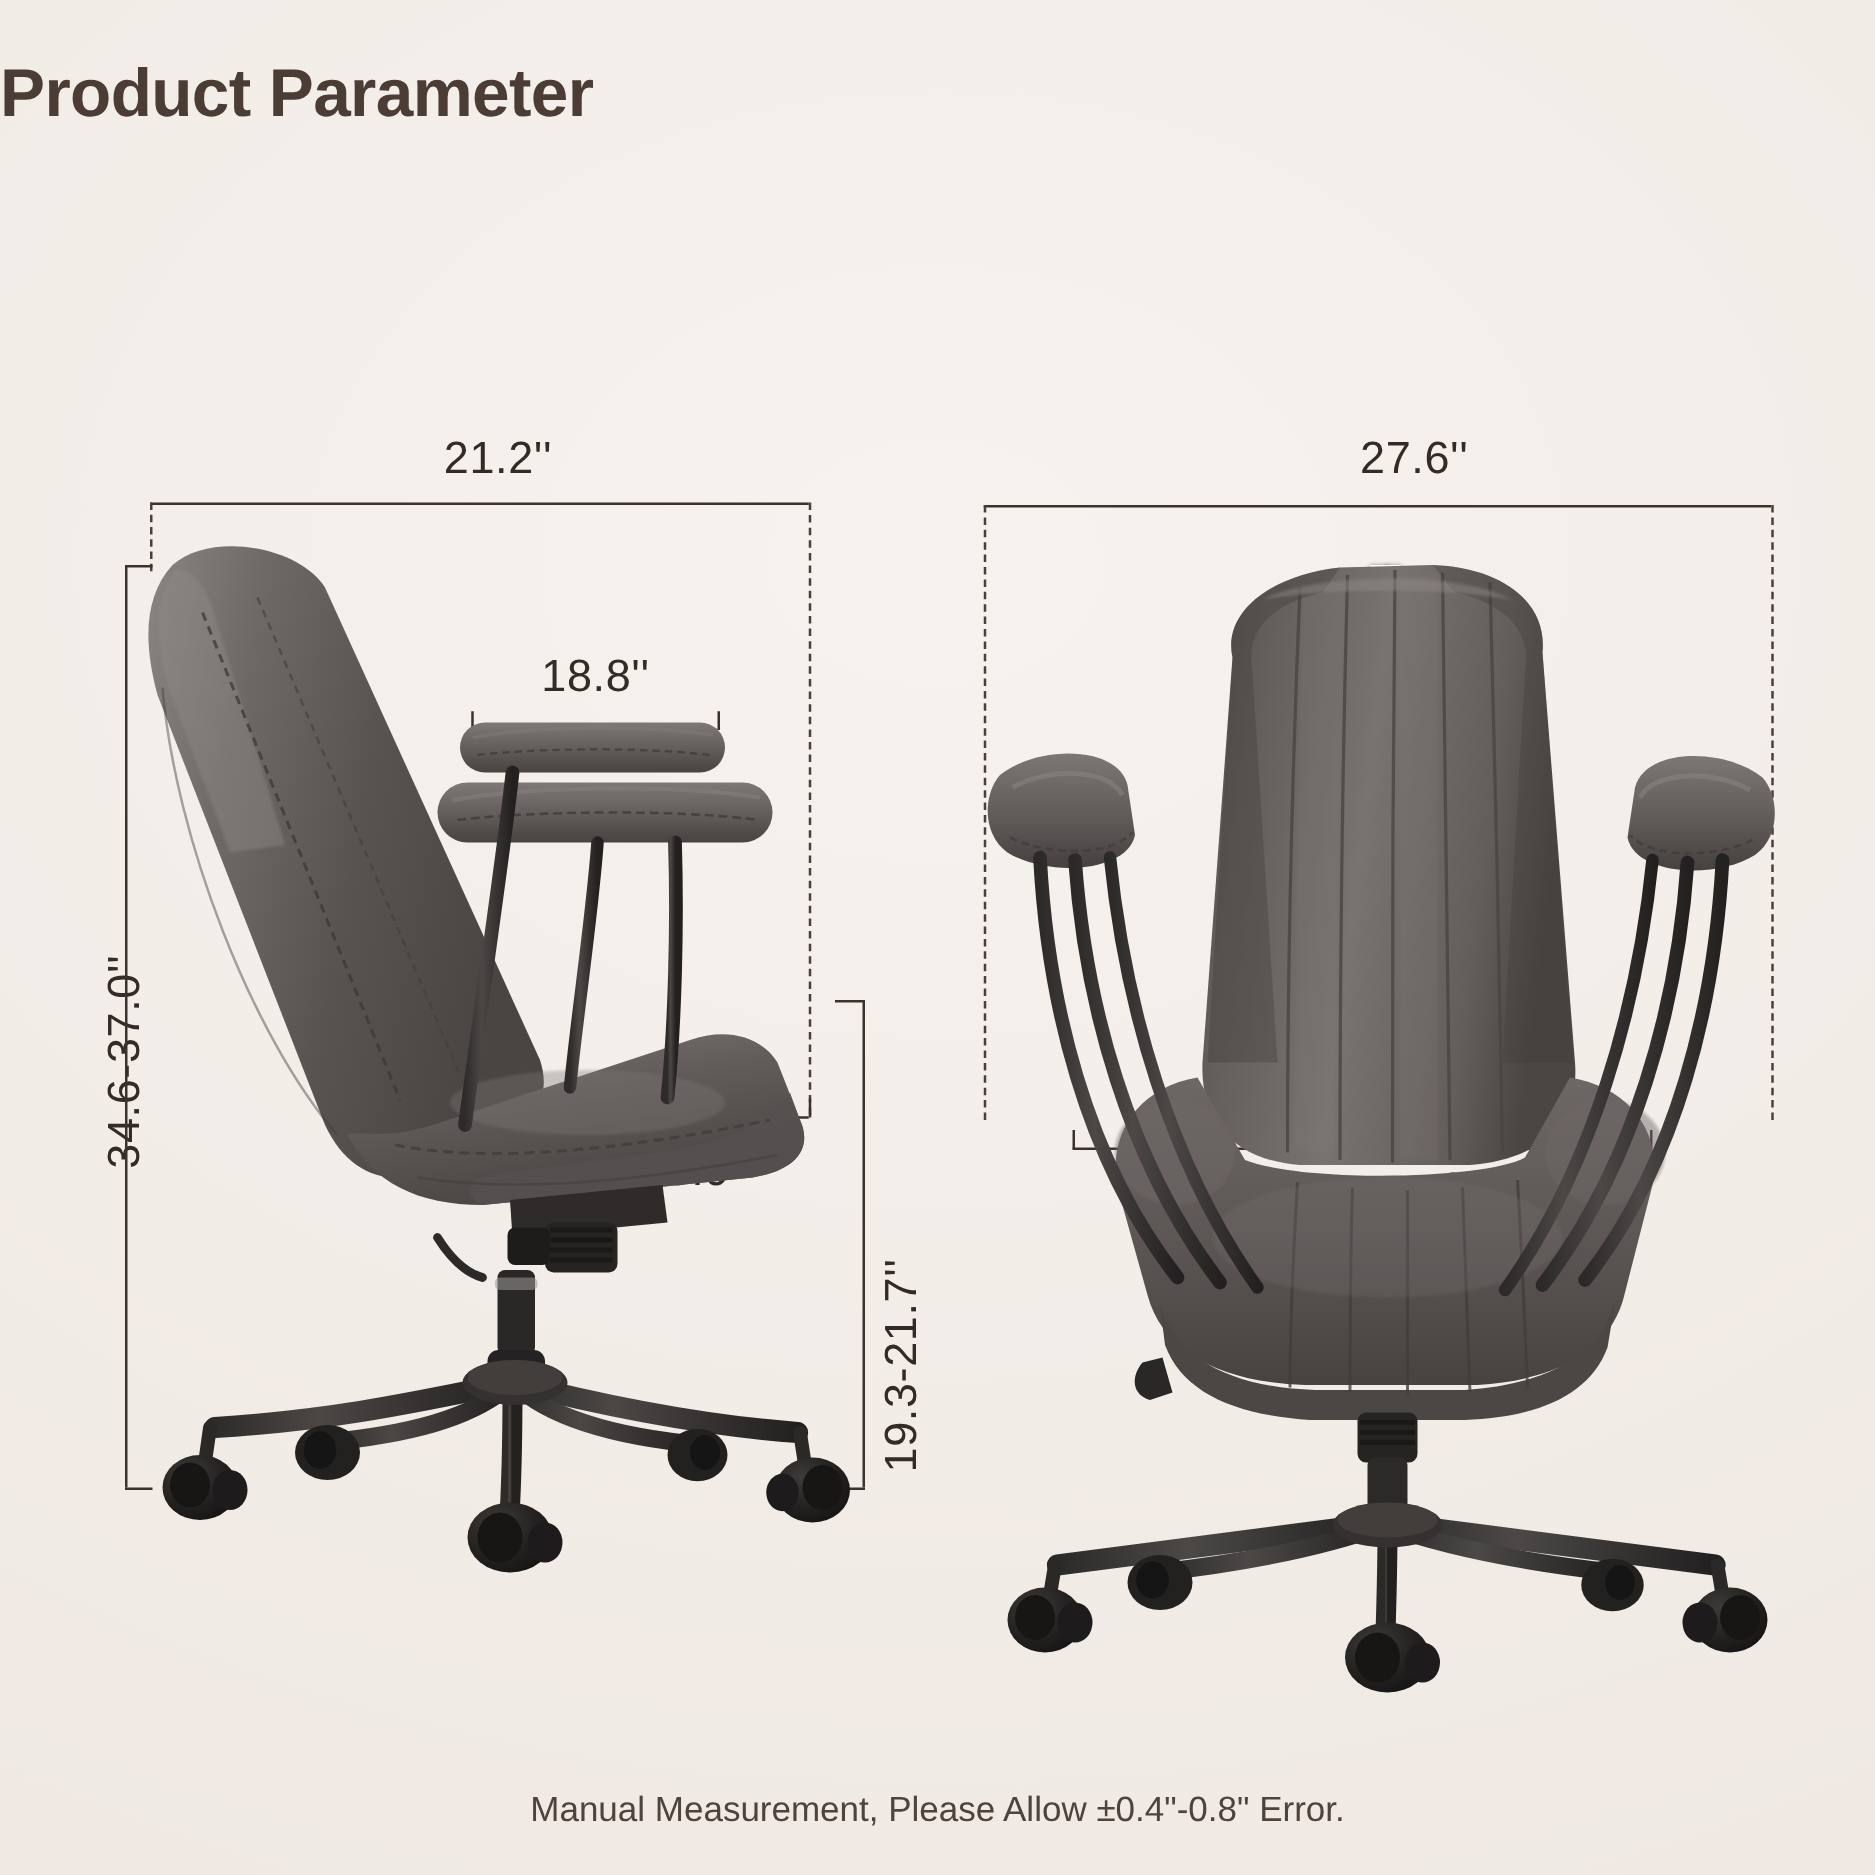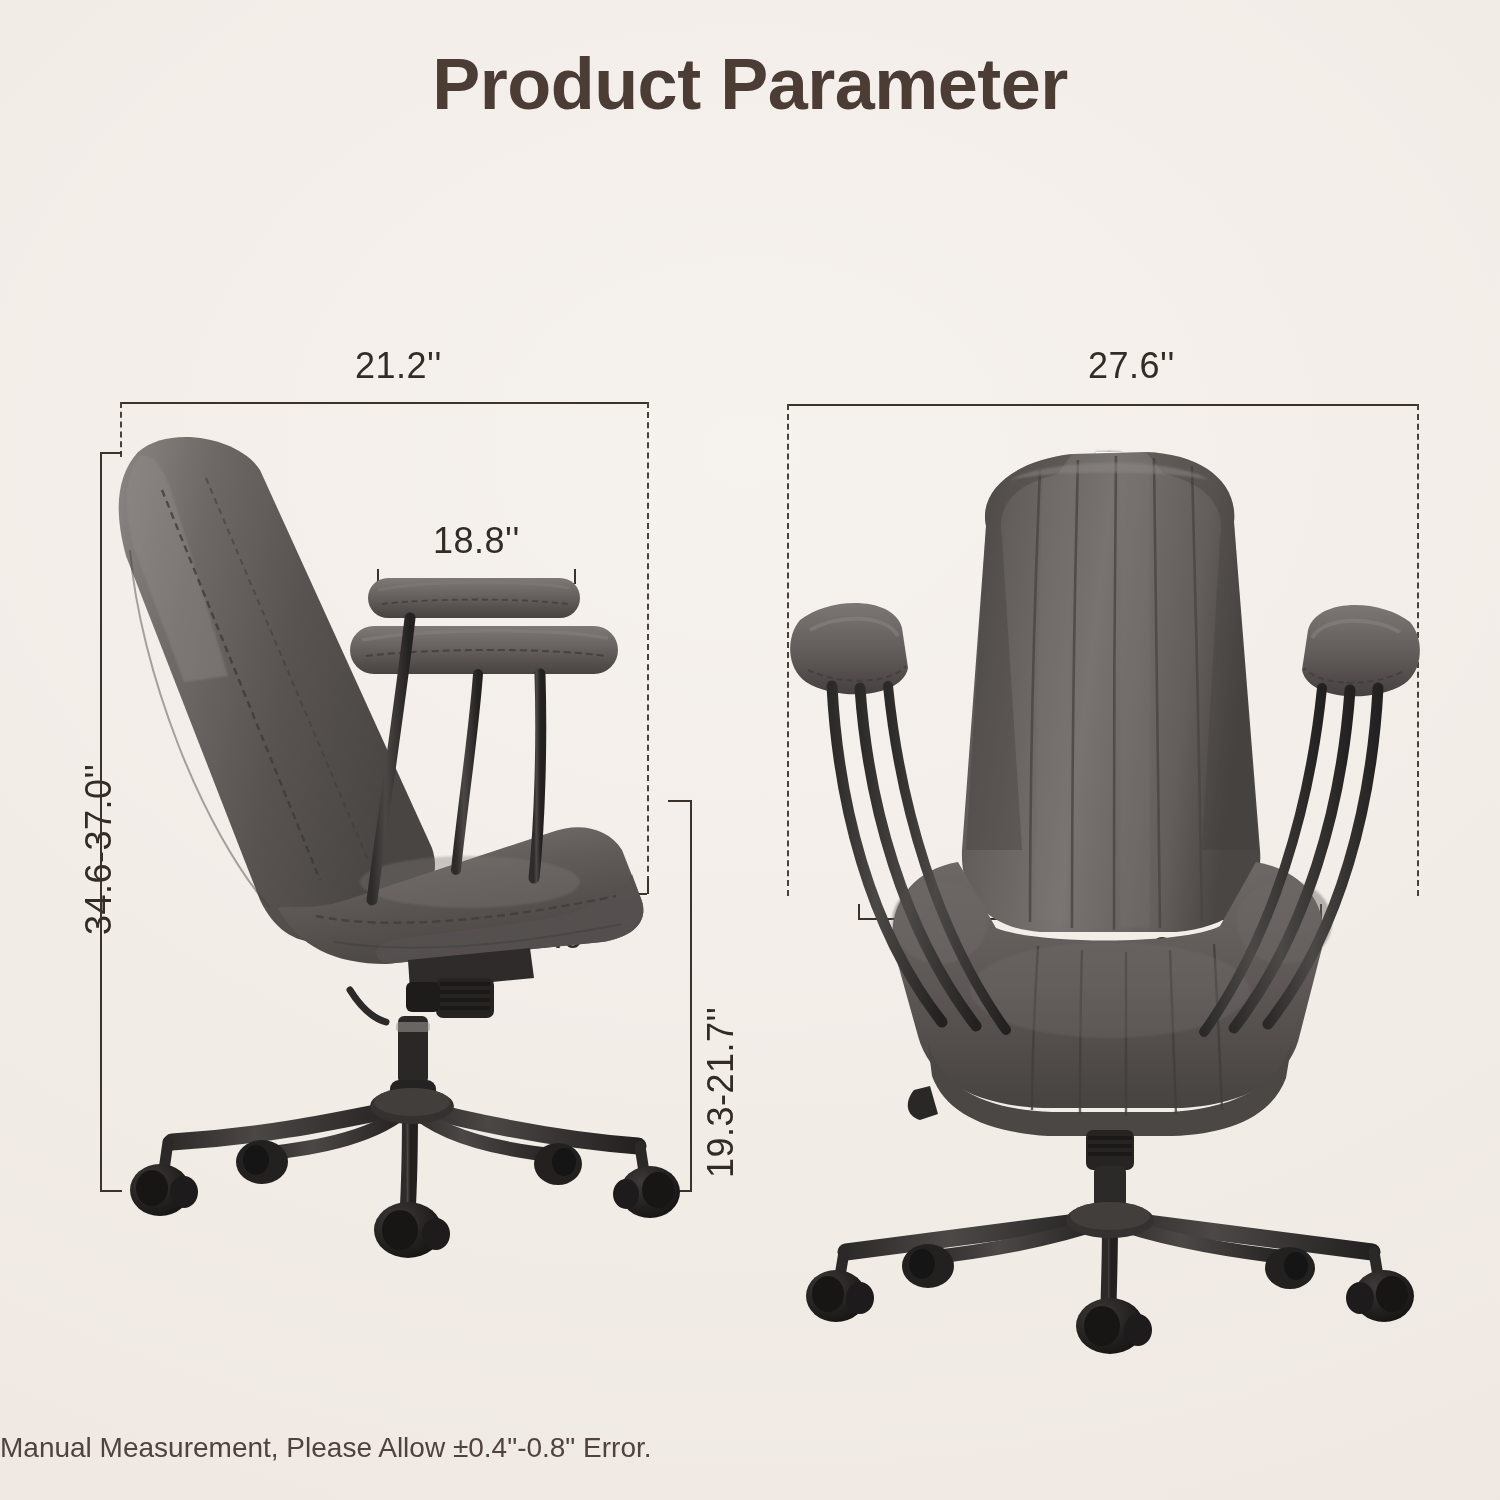--- a/index.html
+++ b/index.html
@@ -13,22 +13,21 @@
   }
   #stage{
     position:absolute;inset:0;
     background:
       radial-gradient(ellipse 120% 90% at 50% 30%, #f6f2ee 0%, #f2ece7 55%, #eee7e1 100%);
   }
 
   
   .title{
     position:absolute;left:0;right:0;top:48px;
-    text-align:center;
-    font-size:72px;font-weight:bold;
+    font-size:54px;font-weight:bold;
     color:#4b3d35;
     letter-spacing:-0.5px;
     line-height:1;
   }
   .badge-wrap{
     position:absolute;left:0;right:0;top:160px;
     text-align:center;
   }
   .badge{
     display:inline-block;
@@ -71,20 +70,21 @@
   .tick-h{position:absolute;height:0;border-top:2px solid #3b322c;}
 
   .wline{position:absolute;width:0;border-left:3px solid #ffffff;
          box-shadow:0 0 3px rgba(60,55,50,.6);}
   .wcap{position:absolute;height:0;border-top:3px solid #ffffff;
         box-shadow:0 0 3px rgba(60,55,50,.6);}
 
   
   .footer{
     position:absolute;left:0;right:0;bottom:36px;
+    text-align:center;
     font-size:28px;
     color:#4f443d;
   }
 
   
   .chair{position:absolute;}
   svg{display:block;overflow:visible;}
 </style>
 </head>
 <body>

